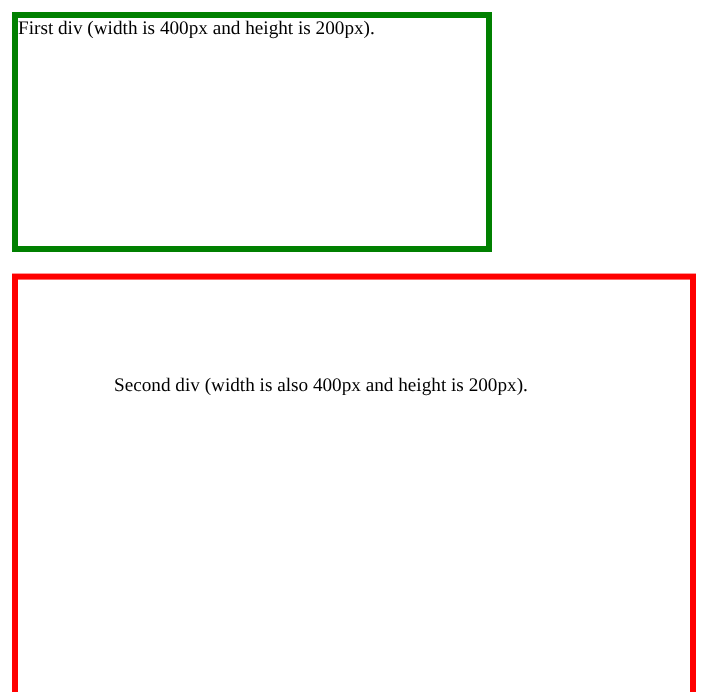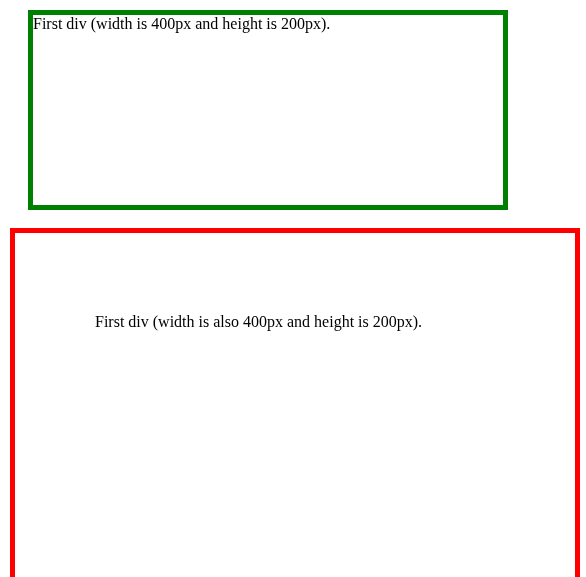--- a/index.html
+++ b/index.html
@@ -3,36 +3,35 @@
   <meta charset="utf-8">
   <style>
     body {
       margin: 0;
       padding: 10px;
       font-family: "Times New Roman", Times, serif;
       font-size: 16px;
       background: #ffffff;
     }
     .first-box {
-      width: 480px;
+      width: 400px;
       height: 200px;
       border: 5px solid #008000;
       box-sizing: border-box;
       margin-bottom: 18px;
-      margin-left: 18px;
     }
     .second-box {
       width: 400px;
       height: 200px;
       padding: 80px;
       border: 5px solid #ff0000;
     }
   </style>
 </head>
 <body>
 
 <div class="first-box">
   <span>First div (width is 400px and height is 200px).</span>
 </div>
 
 <div class="second-box">
-  <span>First div (width is also 400px and height is 200px).</span>
+  <span>Second div (width is also 400px and height is 200px).</span>
 </div>
 
 </body></html>

